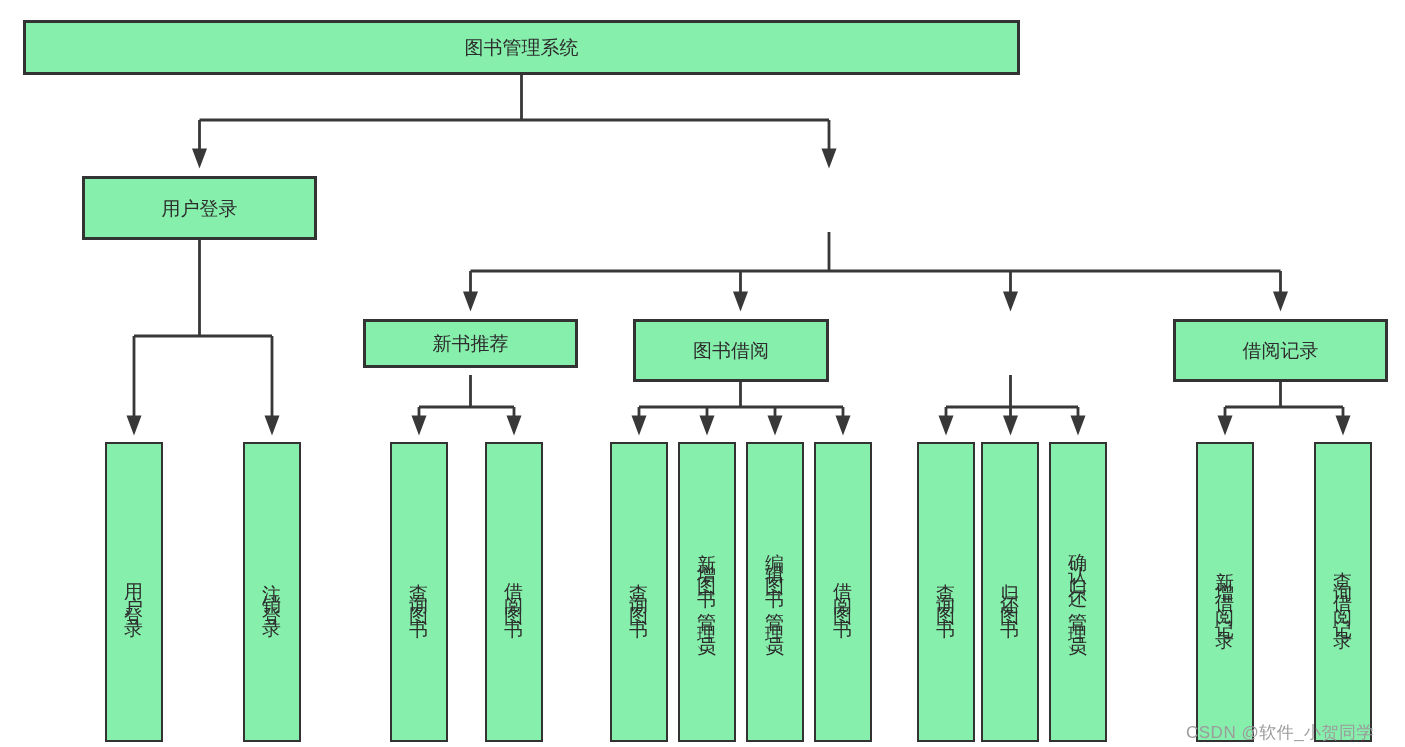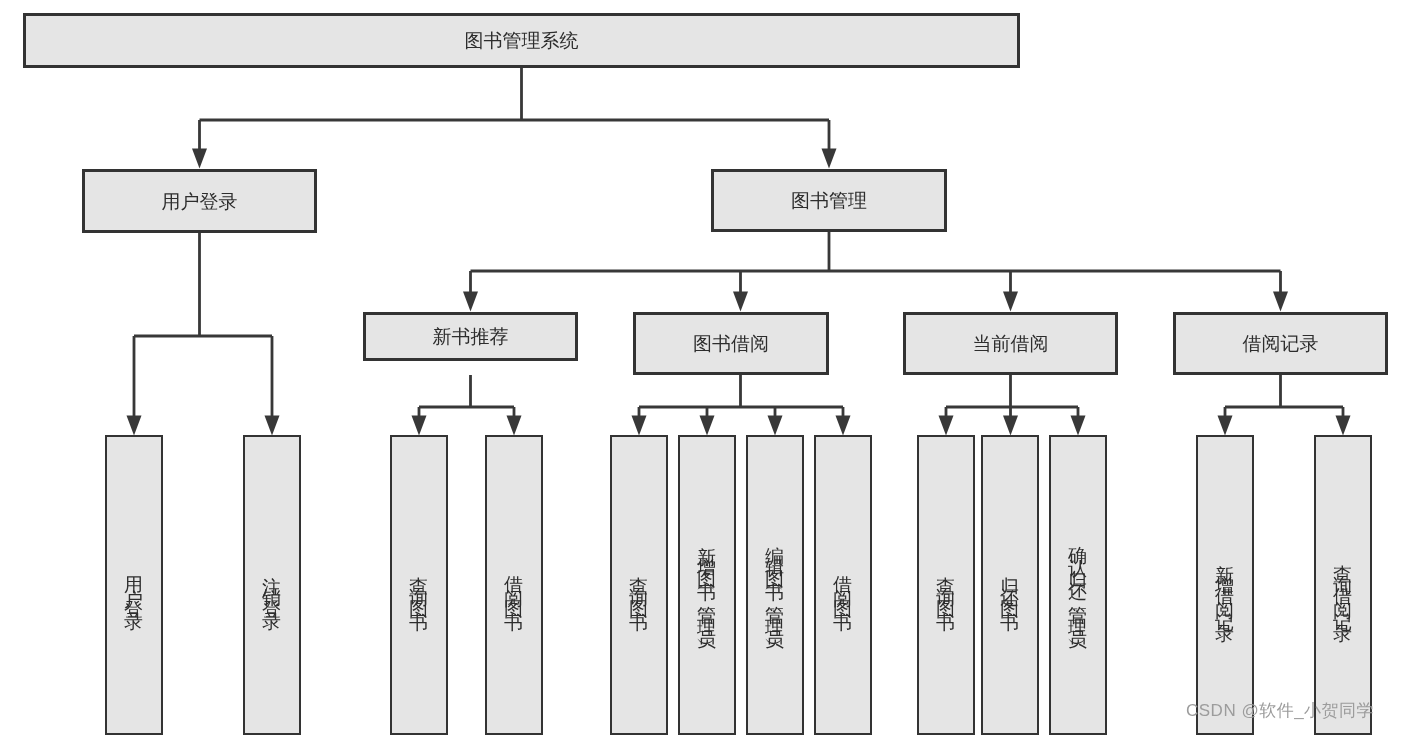--- a/index.html
+++ b/index.html
@@ -24,46 +24,47 @@
     stroke: #383838;
     stroke-width: 2.8;
     fill: none;
   }
   .wires polygon {
     fill: #383838;
     stroke: none;
   }
   .box {
     position: absolute;
-    background: #e5e5e5;
+    background: #86efac;
     border: 3px solid #333333;
     box-sizing: border-box;
     display: flex;
     align-items: center;
     justify-content: center;
     color: #2d2d2d;
     font-size: 19px;
     line-height: 1;
     z-index: 2;
+    margin-top: 7px;
   }
   .leaf {
     width: 58px;
     height: 300px;
     border-width: 2.5px;
   }
   .leaf .vtext {
     writing-mode: vertical-rl;
     text-orientation: mixed;
     letter-spacing: 12px;
     white-space: nowrap;
   }
   .watermark {
     position: absolute;
     left: 1186px;
-    top: 699px;
+    top: 721px;
     font-size: 17px;
     color: #9c9c9c;
     letter-spacing: 0.5px;
     white-space: nowrap;
     z-index: 5;
   }
 </style>
 </head>
 <body>
 
@@ -119,32 +120,26 @@
     </g>
   </svg>
 
   <div class="box" style="left:23px; top:13px; width:997px; height:55px">
     <span>图书管理系统</span>
   </div>
 
   <div class="box" style="left:82px; top:169px; width:235px; height:64px">
     <span>用户登录</span>
   </div>
-  <div class="box" style="left:711px; top:169px; width:236px; height:63px">
-    <span>图书管理</span>
-  </div>
 
   <div class="box" style="left:363px; top:312px; width:215px; height:49px">
     <span>新书推荐</span>
   </div>
   <div class="box" style="left:633px; top:312px; width:196px; height:63px">
     <span>图书借阅</span>
-  </div>
-  <div class="box" style="left:903px; top:312px; width:215px; height:63px">
-    <span>当前借阅</span>
   </div>
   <div class="box" style="left:1173px; top:312px; width:215px; height:63px">
     <span>借阅记录</span>
   </div>
 
   <div class="box leaf" style="left:105px; top:435px">
     <span class="vtext">用户登录</span>
   </div>
   <div class="box leaf" style="left:243px; top:435px">
     <span class="vtext">注销登录</span>

